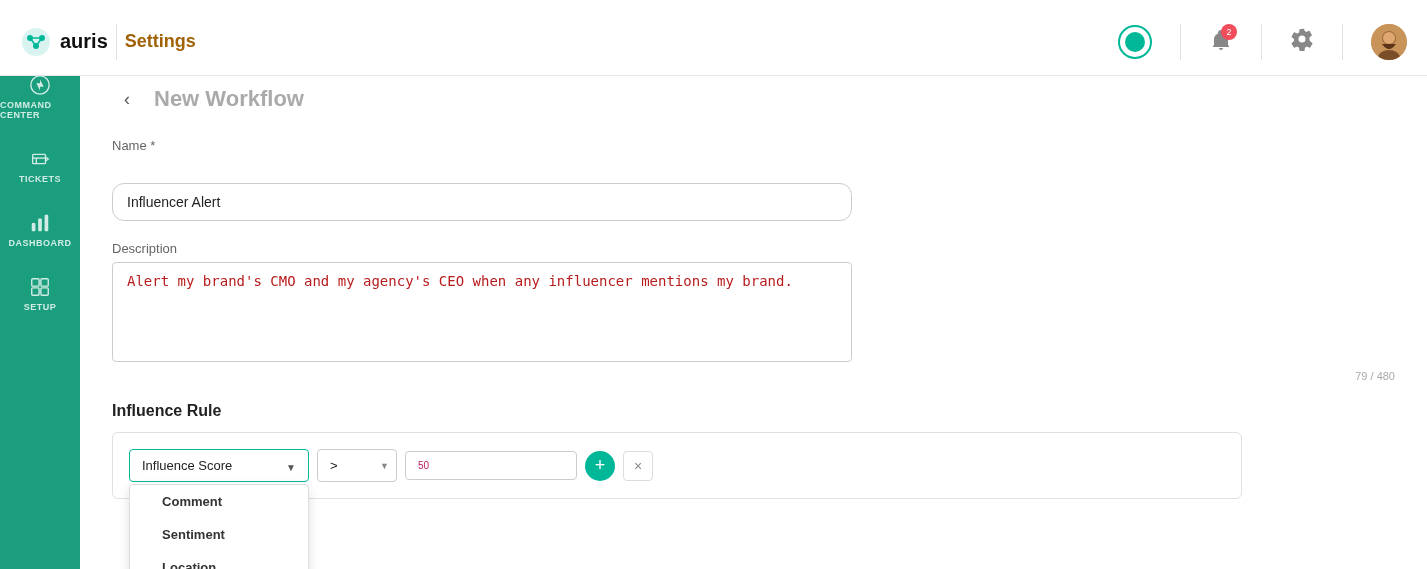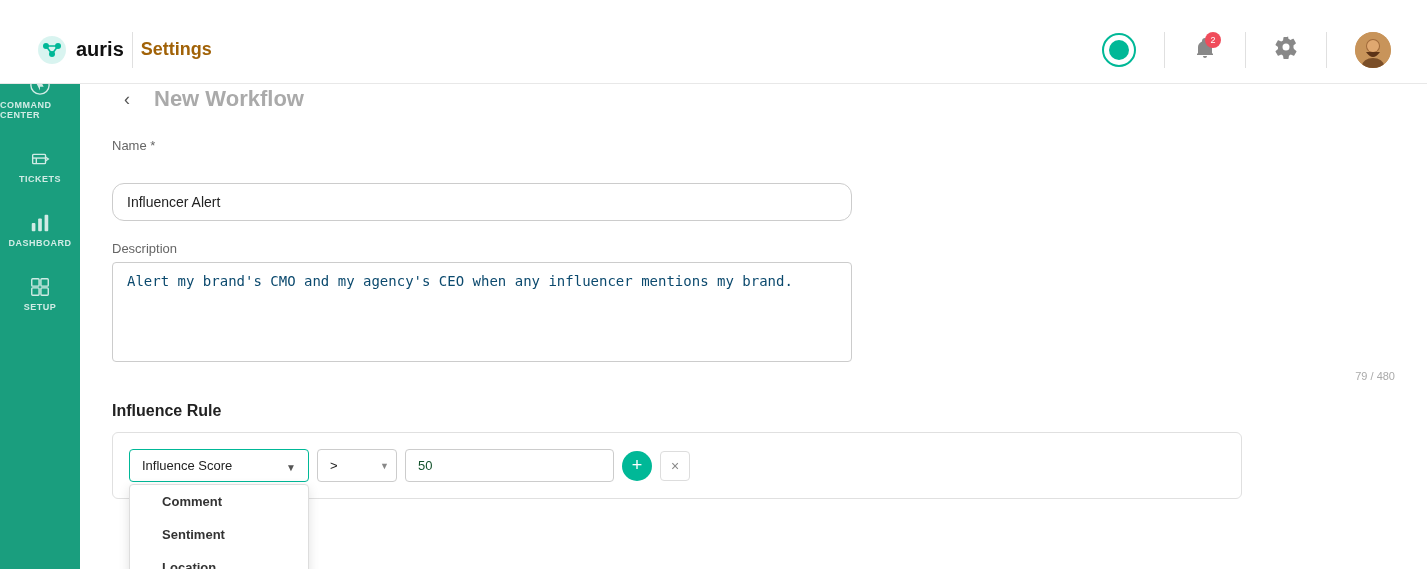--- a/index.html
+++ b/index.html
@@ -1,22 +1,22 @@
 <!DOCTYPE html>
 <html><head>
   <meta charset="utf-8">
   <style>
     * { box-sizing: border-box; margin: 0; padding: 0; }
     body { font-family: -apple-system, BlinkMacSystemFont, 'Segoe UI', sans-serif; background: #fff; display: flex; height: 569px; overflow: hidden; }
 
     
     .topbar {
-      position: fixed; top: 16px; left: 0; right: 0; height: 68px;
+      position: fixed; top: 8px; left: 0; right: 0; height: 68px;
       background: #fff; border-bottom: 1px solid #e8e8e8;
-      display: flex; align-items: center; padding: 0 36px; z-index: 100;
+      display: flex; align-items: center; padding: 0 20px; z-index: 100;
     }
     .topbar-logo { display: flex; align-items: center; gap: 8px; }
     .logo-icon { width: 32px; height: 32px; }
     .logo-text { font-size: 20px; font-weight: 700; color: #111; }
     .topbar-right { margin-left: auto; display: flex; align-items: center; gap: 20px; }
     .status-dot {
       width: 34px; height: 34px; border-radius: 50%; border: 2px solid #00b897;
       display: flex; align-items: center; justify-content: center;
       position: relative; cursor: pointer;
     }
@@ -60,21 +60,21 @@
     }
     .page-title { font-size: 22px; font-weight: 600; color: #aaa; }
 
     .form-label { font-size: 13px; color: #666; margin-bottom: 6px; display: block; }
     .form-input {
       width: 740px; border: 1px solid #ccc; border-radius: 12px; padding: 10px 14px;
       font-size: 14px; color: #222; outline: none; margin-top: 24px;
     }
     .form-textarea {
       width: 740px; border: 1px solid #ccc; border-radius: 4px; padding: 10px 14px;
-      font-size: 14px; color: #0c4a6e; outline: none; resize: none; height: 100px;
+      font-size: 14px; color: #b91c1c; outline: none; resize: none; height: 100px;
     }
     .textarea-counter { text-align: right; font-size: 11px; color: #aaa; margin-top: 4px; }
 
     .section-title { font-size: 16px; font-weight: 700; color: #222; margin-bottom: 12px; }
 
     .workflow-rule-container {
       border: 1px solid #e0e0e0; border-radius: 6px; padding: 16px; width: 1130px; position: relative;
     }
 
     .rule-row { display: flex; align-items: center; gap: 8px; position: relative; }
@@ -86,21 +86,21 @@
       font-size: 13px; color: #222; background: #fff; appearance: none;
       cursor: pointer; min-width: 80px; outline: none;
     }
     .operator-wrapper { position: relative; display: inline-flex; align-items: center; }
     .operator-wrapper::after {
       content: '▼'; position: absolute; right: 8px; font-size: 9px; color: #888; pointer-events: none;
     }
 
     .value-input {
       border: 1px solid #ccc; border-radius: 4px; padding: 8px 12px;
-      font-size: 13px; color: #14532d; width: 209px; outline: none;
+      font-size: 10px; color: #be185d; width: 172px; outline: none;
     }
 
     .add-btn {
       width: 30px; height: 30px; border-radius: 50%; background: #00b897; border: none;
       color: #fff; font-size: 18px; cursor: pointer; display: flex; align-items: center; justify-content: center;
     }
     .remove-btn {
       width: 30px; height: 30px; border-radius: 4px; background: #fff; border: 1px solid #ddd;
       color: #888; font-size: 14px; cursor: pointer; display: flex; align-items: center; justify-content: center;
     }

